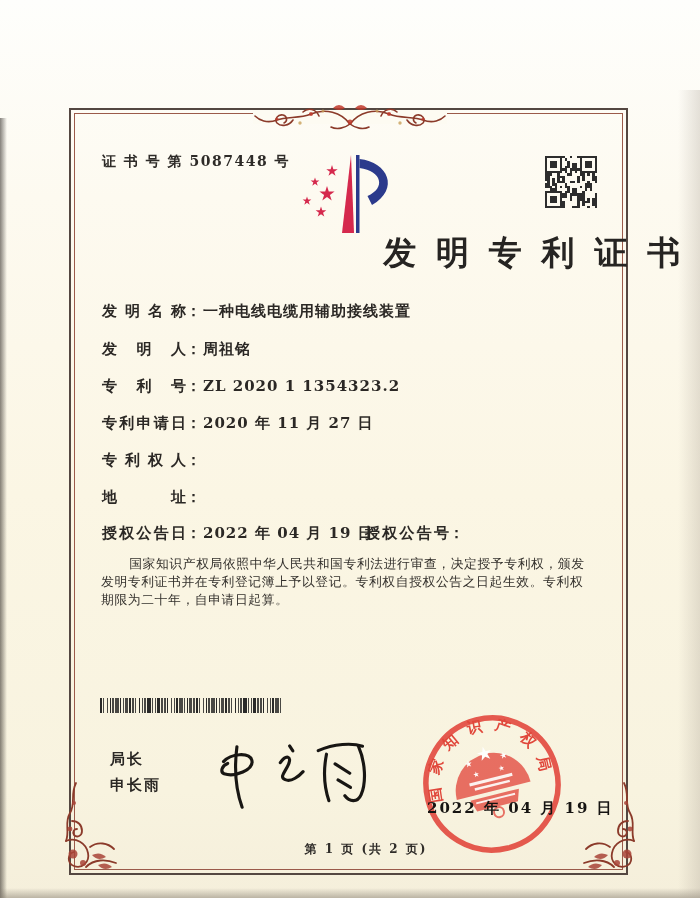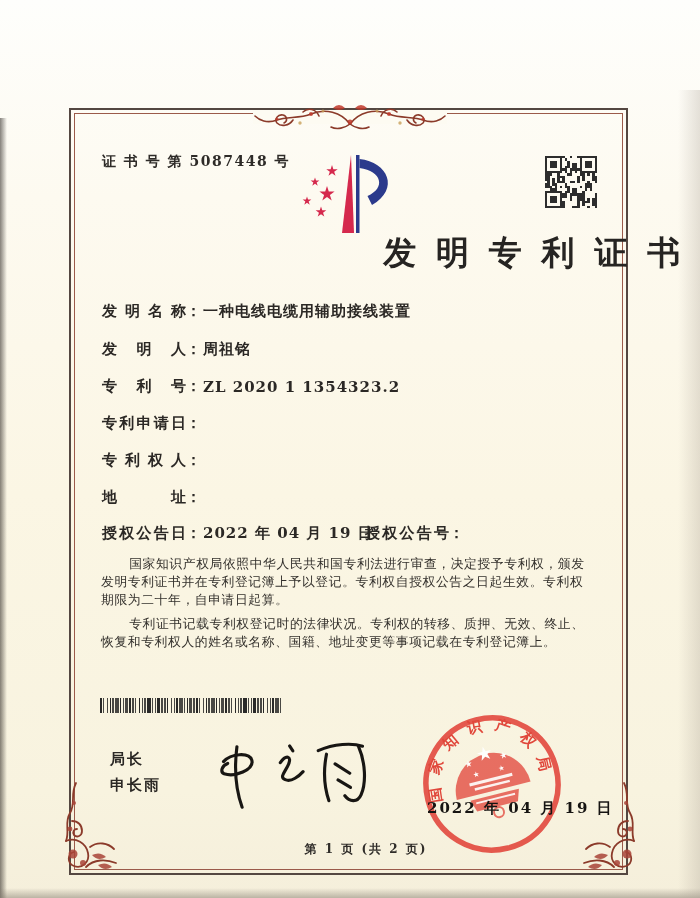--- a/index.html
+++ b/index.html
@@ -31,21 +31,21 @@
   .corner.bl{left:56px;top:781px;}
   .corner.br{left:580px;top:781px;transform:scaleX(-1);}
   
   .cert-no{position:absolute;left:102px;top:153px;font-size:14px;font-weight:700;
     color:#2e2b28;letter-spacing:1.5px;}
   .logo{position:absolute;left:292px;top:149px;width:118px;height:88px;}
   .qr{position:absolute;left:545px;top:156px;width:52px;height:52px;}
   .title{position:absolute;left:0;top:231px;width:100%;margin:0;text-align:right;
     font-size:33px;font-weight:700;color:#262422;letter-spacing:.6em;text-indent:.6em;}
   
-  .row{position:absolute;left:102px;display:flex;align-items:flex-end;
+  .row{position:absolute;left:102px;display:flex;align-items:flex-start;
     font-size:15px;font-weight:700;color:#2b2825;white-space:nowrap;}
   .row .lbl{display:inline-block;width:84px;text-align:justify;text-align-last:justify;}
   .row .colon{margin:0 2px 0 0;}
   .row .val{letter-spacing:1px;}
   
   .body-text{position:absolute;left:101px;top:555px;width:486px;color:#33302c;}
   .body-text p{margin:0 0 6px 0;font-size:12.8px;line-height:18px;
     text-indent:2.2em;letter-spacing:.6px;font-weight:500;}
   
   .barcode{position:absolute;left:100px;top:698px;width:182px;height:16px;}
@@ -398,20 +398,21 @@
     <span class="val">周祖铭</span>
   </div>
   <div class="row" style="top:377px">
     <span class="lbl">专利号</span>
       <span class="colon">：</span>
     <span class="val">ZL 2020 1 1354323.2</span>
   </div>
   <div class="row" style="top:414px">
     <span class="lbl">专利申请日</span>
       <span class="colon">：</span>
+    <span class="val">2020 年 11 月 27 日</span>
   </div>
   <div class="row" style="top:451px">
     <span class="lbl">专利权人</span>
       <span class="colon">：</span>
   </div>
   <div class="row" style="top:488px">
     <span class="lbl">地址</span>
       <span class="colon">：</span>
   </div>
 
@@ -420,21 +421,20 @@
       <span class="colon">：</span>
     <span class="val">2022 年 04 月 19 日</span>
   </div>
   <div class="row" style="top:524px;left:365px">
     <span class="lbl">授权公告号</span>
       <span class="colon">：</span>
   </div>
 
   <div class="body-text">
     <p>国家知识产权局依照中华人民共和国专利法进行审查，决定授予专利权，颁发发明专利证书并在专利登记簿上予以登记。专利权自授权公告之日起生效。专利权期限为二十年，自申请日起算。</p>
-    <p>专利证书记载专利权登记时的法律状况。专利权的转移、质押、无效、终止、恢复和专利权人的姓名或名称、国籍、地址变更等事项记载在专利登记簿上。</p>
   </div>
 
   <svg id="barcode-svg" class="barcode" viewBox="0 0 182 16" preserveAspectRatio="none" shape-rendering="crispEdges">
       <rect x="0" y="0" width="2" height="15" fill="#1d1d1d" opacity="0.95"></rect>
       <rect x="3" y="0" width="1" height="15" fill="#1d1d1d" opacity="0.8"></rect>
       <rect x="7" y="0" width="1" height="15" fill="#1d1d1d" opacity="0.8"></rect>
       <rect x="10" y="0" width="1" height="15" fill="#1d1d1d" opacity="0.95"></rect>
       <rect x="12" y="0" width="2" height="15" fill="#1d1d1d" opacity="0.8"></rect>
       <rect x="15" y="0" width="4" height="15" fill="#1d1d1d" opacity="0.8"></rect>
       <rect x="20" y="0" width="1" height="15" fill="#1d1d1d" opacity="0.95"></rect>

